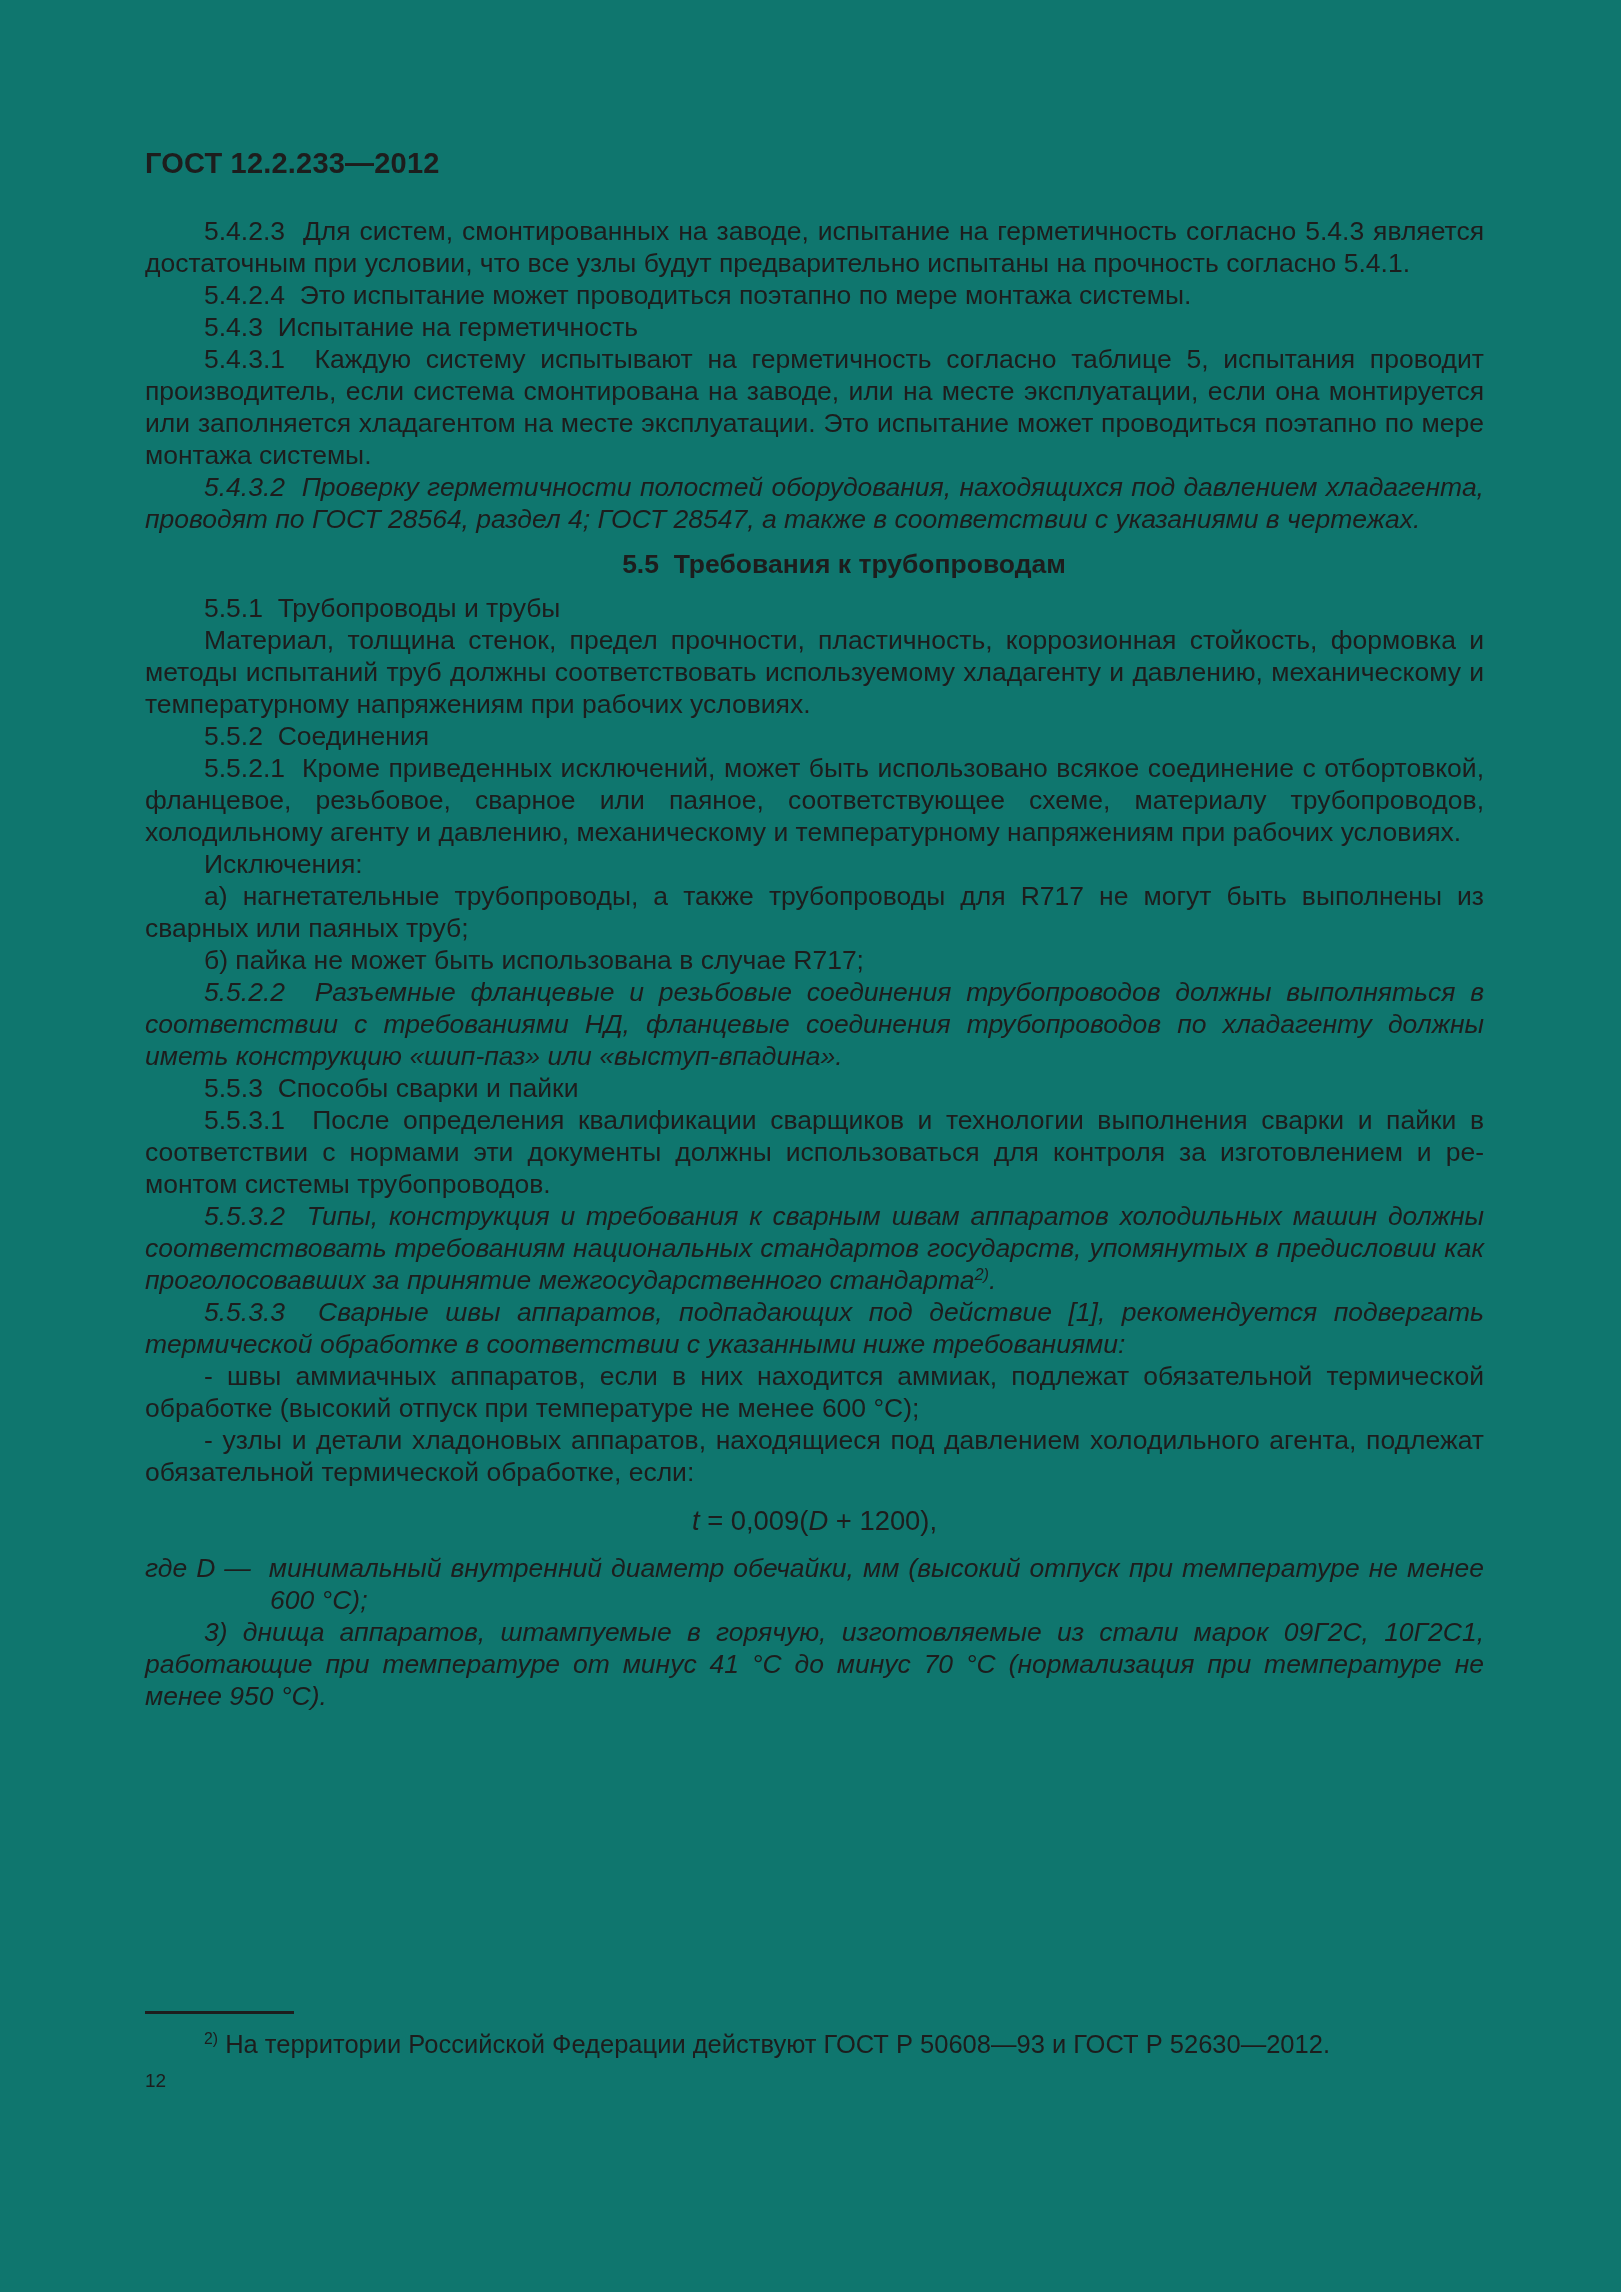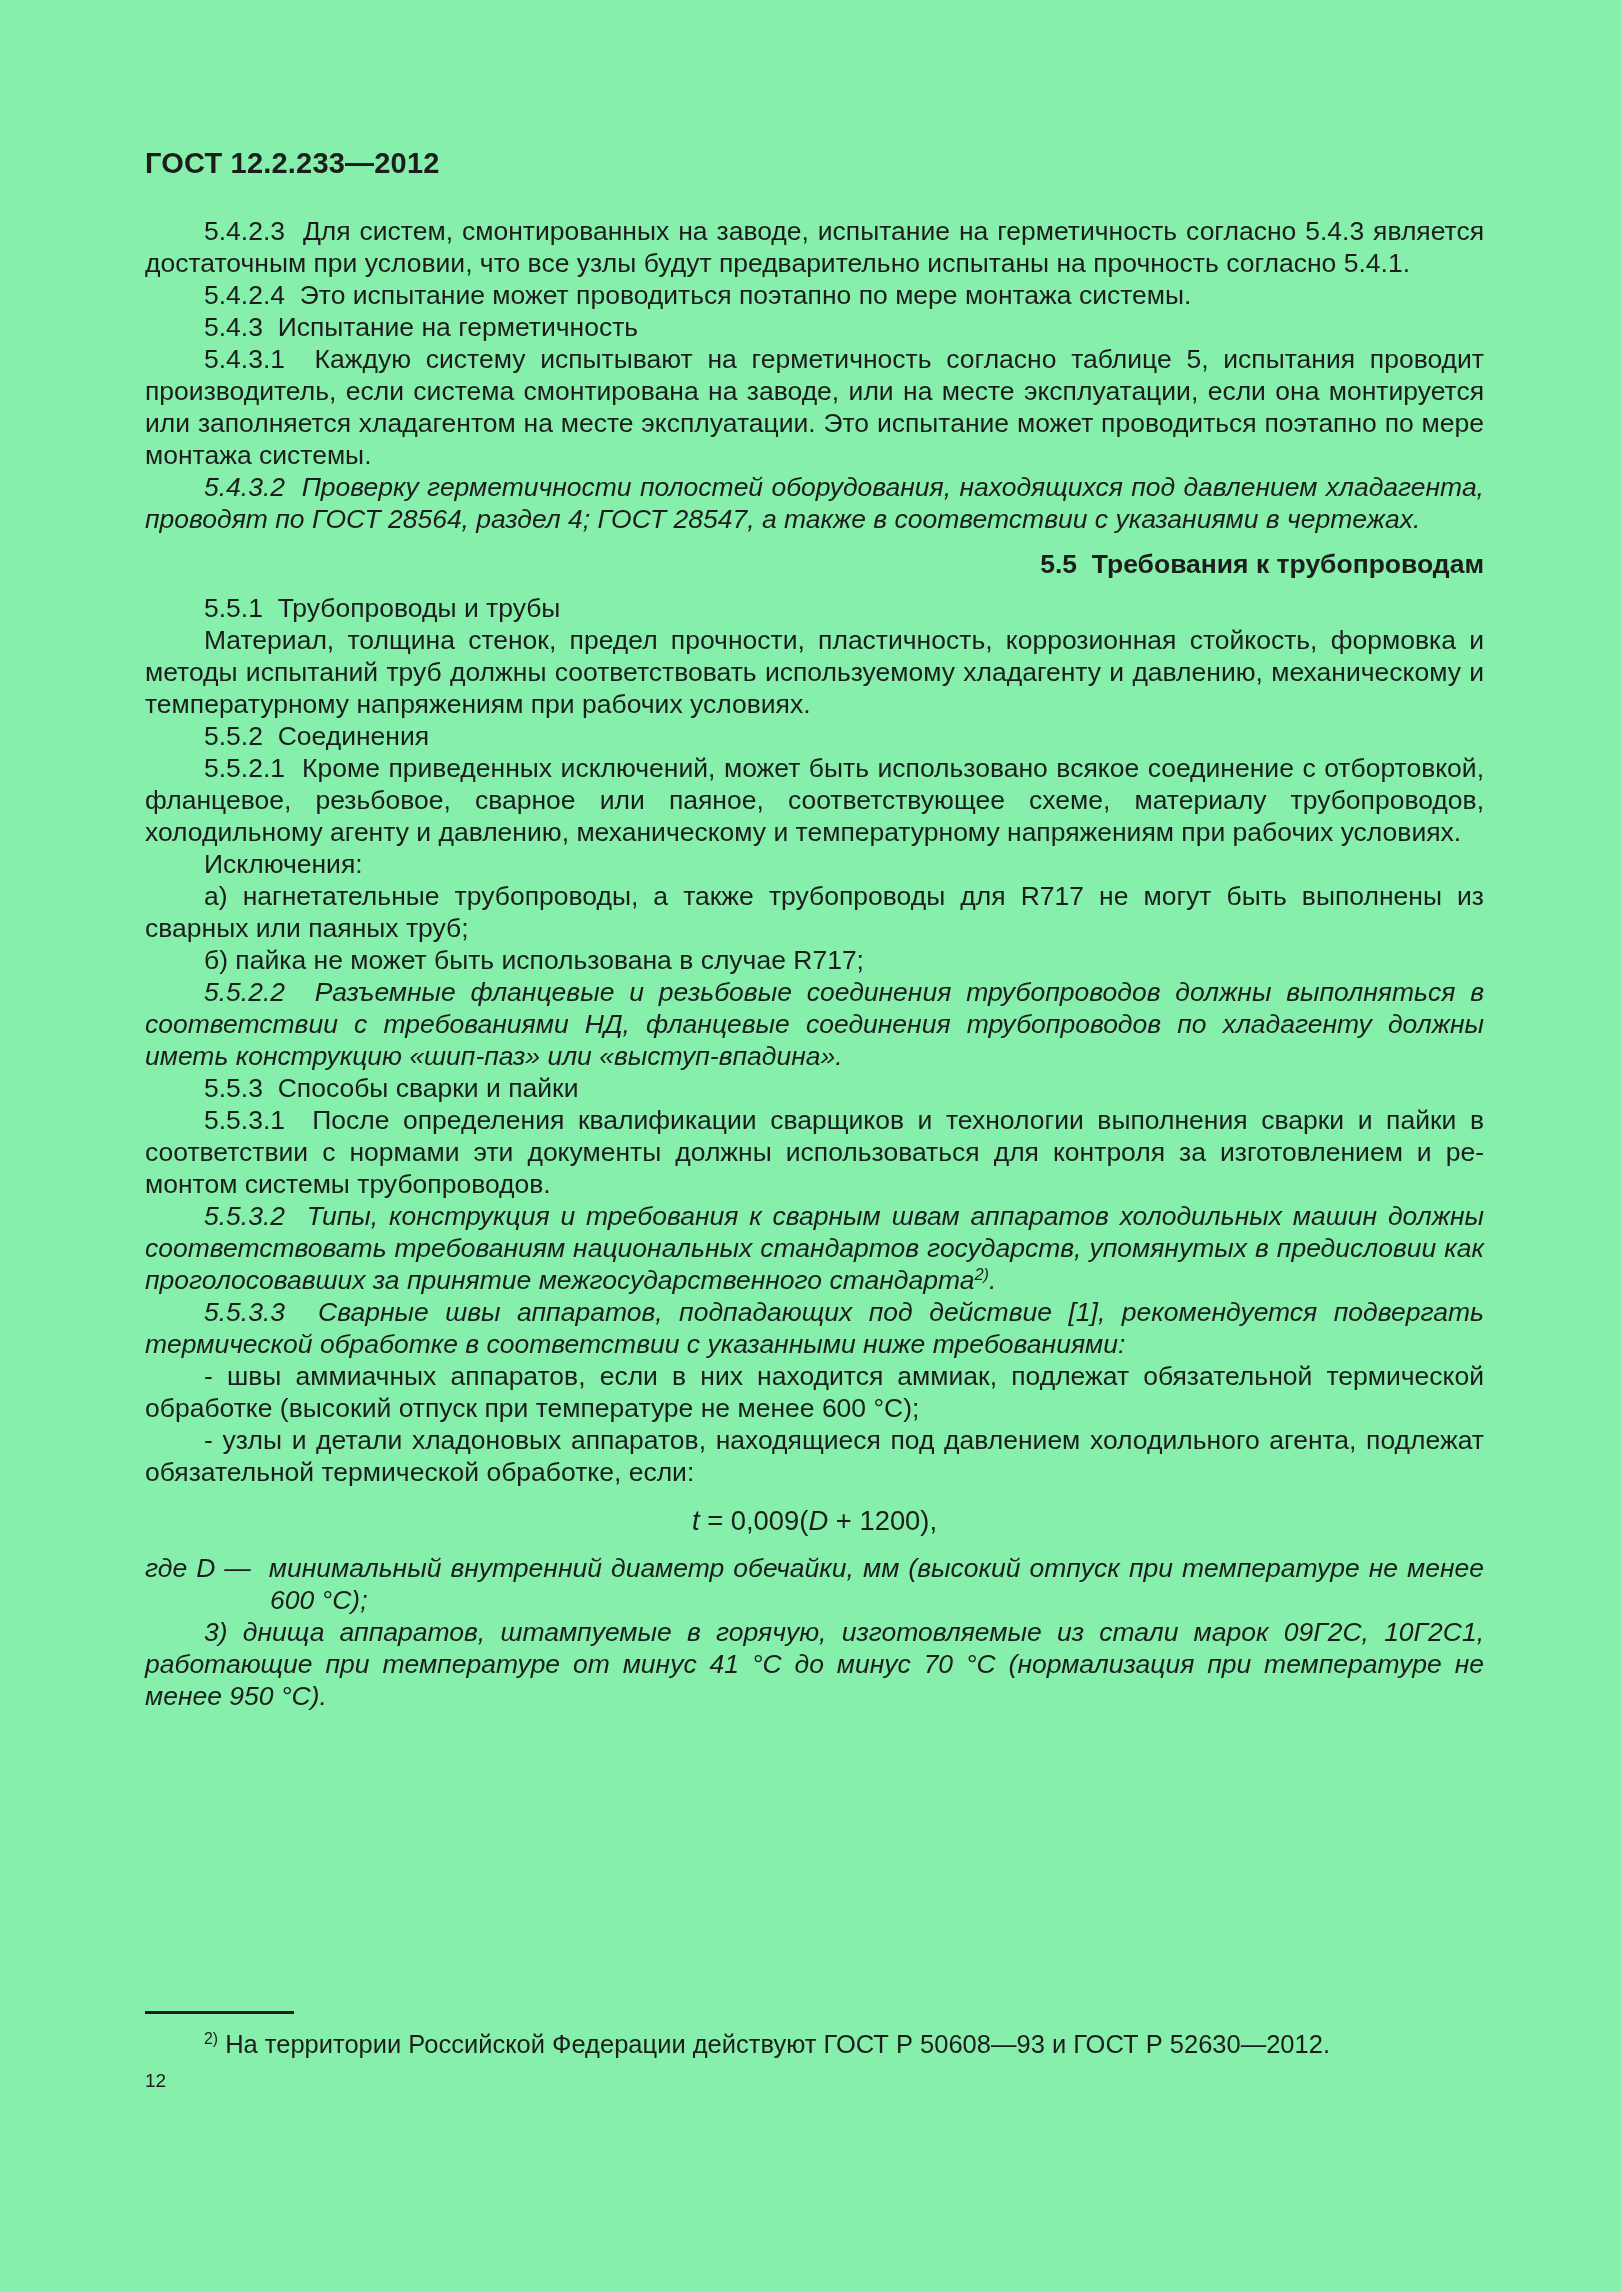--- a/index.html
+++ b/index.html
@@ -4,21 +4,21 @@
 <style>
   html, body { margin: 0; padding: 0; }
   body {
     width: 1621px; height: 2293px;
     background: #e8e8e8;
     font-family: "Liberation Sans", sans-serif;
   }
   .page {
     position: relative;
     width: 1621px; height: 2293px;
-    background: #86efac;
+    background: #0f766e;
     color: #1d1d1d;
     overflow: hidden;
   }
   .running-header {
     position: absolute;
     left: 145px; top: 147px;
     font-size: 29px;
     font-weight: 700;
     letter-spacing: 0.2px;
   }
@@ -32,21 +32,21 @@
   }
   .doc-body p {
     margin: 0;
     text-indent: 59px;
     hyphens: manual;
   }
   .it { font-style: italic; }
   .head {
     font-weight: 700;
     margin: 12.7px 0 12.7px 0 !important;
-    text-align: right;
+    text-align: center;
   }
   .where {
     text-indent: -125px !important;
     padding-left: 125px;
   }
   .formula-row {
     text-align: center;
     text-indent: 0;
     margin: 16.7px 0 14.7px 0;
     font-size: 27.4px;

